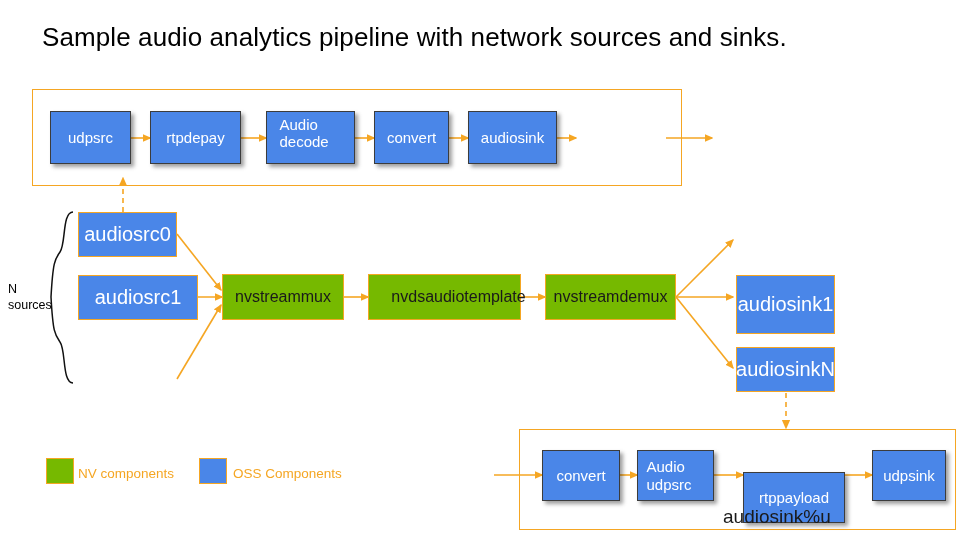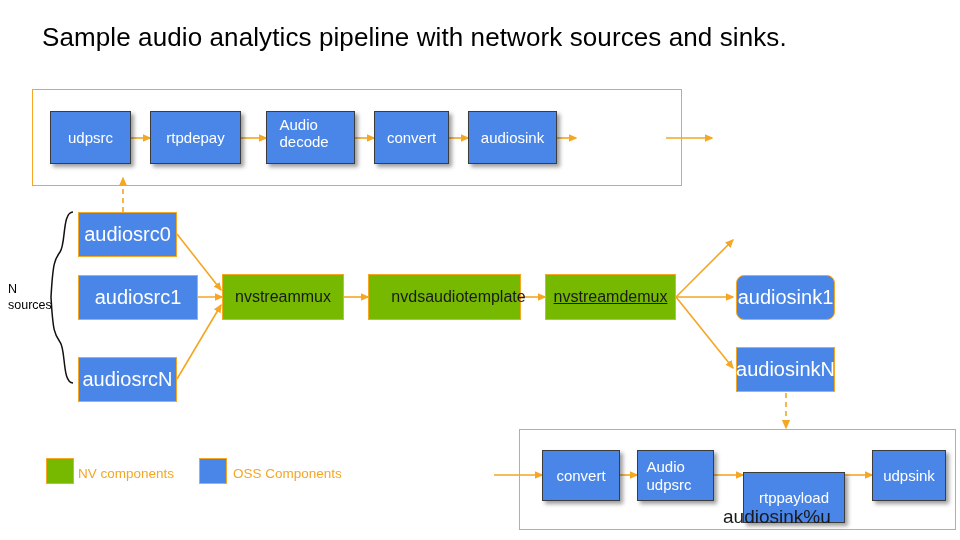--- a/index.html
+++ b/index.html
@@ -199,35 +199,32 @@
     <div>N</div>
     <div>sources</div>
   </div>
 
   <div class="node oss" style="left:78px; top:212px; width:99px; height:45px;">
     <span>audiosrc0</span>
   </div>
   <div class="node oss" style="left:78px; top:275px; width:120px; height:45px;">
     <span>audiosrc1</span>
   </div>
-  <div class="node oss" style="left:78px; top:357px; width:99px; height:45px;">
-    <span>audiosrcN</span>
-  </div>
 
   <div class="node nv" style="left:222px; top:274px; width:122px; height:46px;">
     <span>nvstreammux</span>
   </div>
   <div class="node nv" style="left:368px; top:274px; width:153px; height:46px;padding-left:28px;">
     <span>nvdsaudiotemplate</span>
   </div>
-  <div class="node nv" style="left:545px; top:274px; width:131px; height:46px;text-decoration:underline;">
+  <div class="node nv" style="left:545px; top:274px; width:131px; height:46px;">
     <span>nvstreamdemux</span>
   </div>
 
-  <div class="node oss" style="left:736px; top:275px; width:99px; height:45px;border-radius:8px;">
+  <div class="node oss" style="left:736px; top:275px; width:99px; height:59px;">
     <span>audiosink1</span>
   </div>
   <div class="node oss" style="left:736px; top:347px; width:99px; height:45px;">
     <span>audiosinkN</span>
   </div>
 
   <div class="frame" style="left:519px; top:429px; width:437px; height:101px;"></div>
 
   <div class="node oss-shadow" style="left:542px; top:450px; width:78px; height:51px;">
     <span>convert</span>

